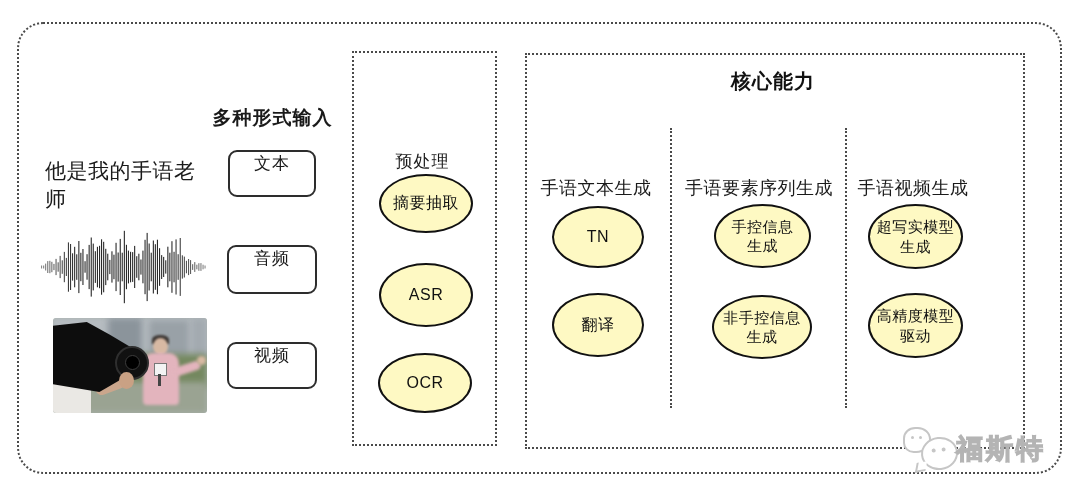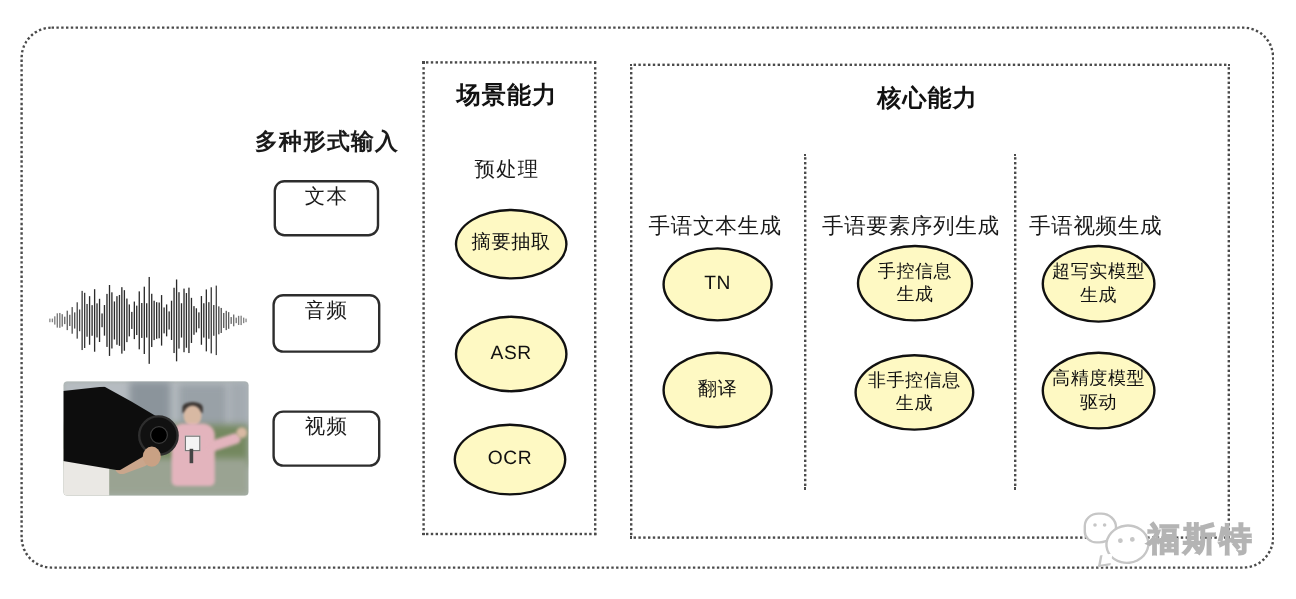--- a/index.html
+++ b/index.html
@@ -13,21 +13,21 @@
     border:2px dotted #4a4a4a;border-radius:26px;
   }
   .panel{
     position:absolute;border:2px dotted #4a4a4a;background:transparent;
   }
   .panel-title{
     position:absolute;font-weight:bold;font-size:20px;letter-spacing:1px;
     text-align:center;color:#111;
   }
   .sub-label{
-    position:absolute;font-size:17px;text-align:center;color:#1a1a1a;letter-spacing:1px;
+    position:absolute;font-size:17px;text-align:center;color:#1a1a1a;letter-spacing:1px;margin-top:20px;
   }
   .node{
     position:absolute;border:2.5px solid #111;border-radius:50%;background:#fef9c3;
     display:flex;align-items:center;justify-content:center;text-align:center;
     font-size:15px;line-height:1.3;white-space:pre-line;color:#111;letter-spacing:0.5px;
   }
   .input-title{
     position:absolute;left:205px;top:105px;width:135px;text-align:center;
     font-weight:bold;font-size:19px;letter-spacing:1px;
   }
@@ -93,20 +93,21 @@
   }
 </style>
 </head>
 <body>
 
 <div class="canvas">
 
   <div class="outer-border"></div>
 
   <div class="input-title">多种形式输入</div>
+  <div class="text-sample">他是我的手语老师</div>
 
   <div class="input-box" style="left:228px;top:150px;width:84px;height:43px;">
     <span>文本</span>
   </div>
 
   <svg class="waveform" width="170" height="80" viewBox="0 0 170 80">
       <rect x="2.0" y="38.5" width="1.1" height="3.0" fill="#2a2a2a" opacity="0.55"></rect>
       <rect x="4.1" y="38.5" width="1.1" height="3.0" fill="#2a2a2a" opacity="0.58"></rect>
       <rect x="6.1" y="36.6" width="1.1" height="6.9" fill="#2a2a2a" opacity="0.61"></rect>
       <rect x="8.2" y="34.1" width="1.1" height="11.9" fill="#2a2a2a" opacity="0.64"></rect>
@@ -212,21 +213,20 @@
     <div class="vt vt-lens"></div>
     <div class="vt vt-lens-in"></div>
     <div class="vt vt-hand2"></div>
   </div>
 
   <div class="input-box" style="left:227px;top:342px;width:86px;height:43px;">
     <span>视频</span>
   </div>
 
   <div class="panel" style="left:352px;top:51px;width:141px;height:391px;"></div>
-  <div class="panel-title" style="left:352px;top:66px;width:141px;">场景能力</div>
   <div class="sub-label" style="left:352px;top:130px;width:141px;">预处理</div>
 
   <div class="node" style="left:379px;top:174px;width:90px;height:55px;font-size:16px;">摘要抽取</div>
   <div class="node" style="left:379px;top:263px;width:90px;height:60px;font-size:16px;">ASR</div>
   <div class="node" style="left:378px;top:353px;width:90px;height:56px;font-size:16px;">OCR</div>
 
   <div class="panel" style="left:525px;top:53px;width:496px;height:392px;"></div>
   <div class="panel-title" style="left:673px;top:68px;width:200px;">核心能力</div>
 
   <div class="v-divider" style="left:670px;top:128px;height:280px;"></div>

